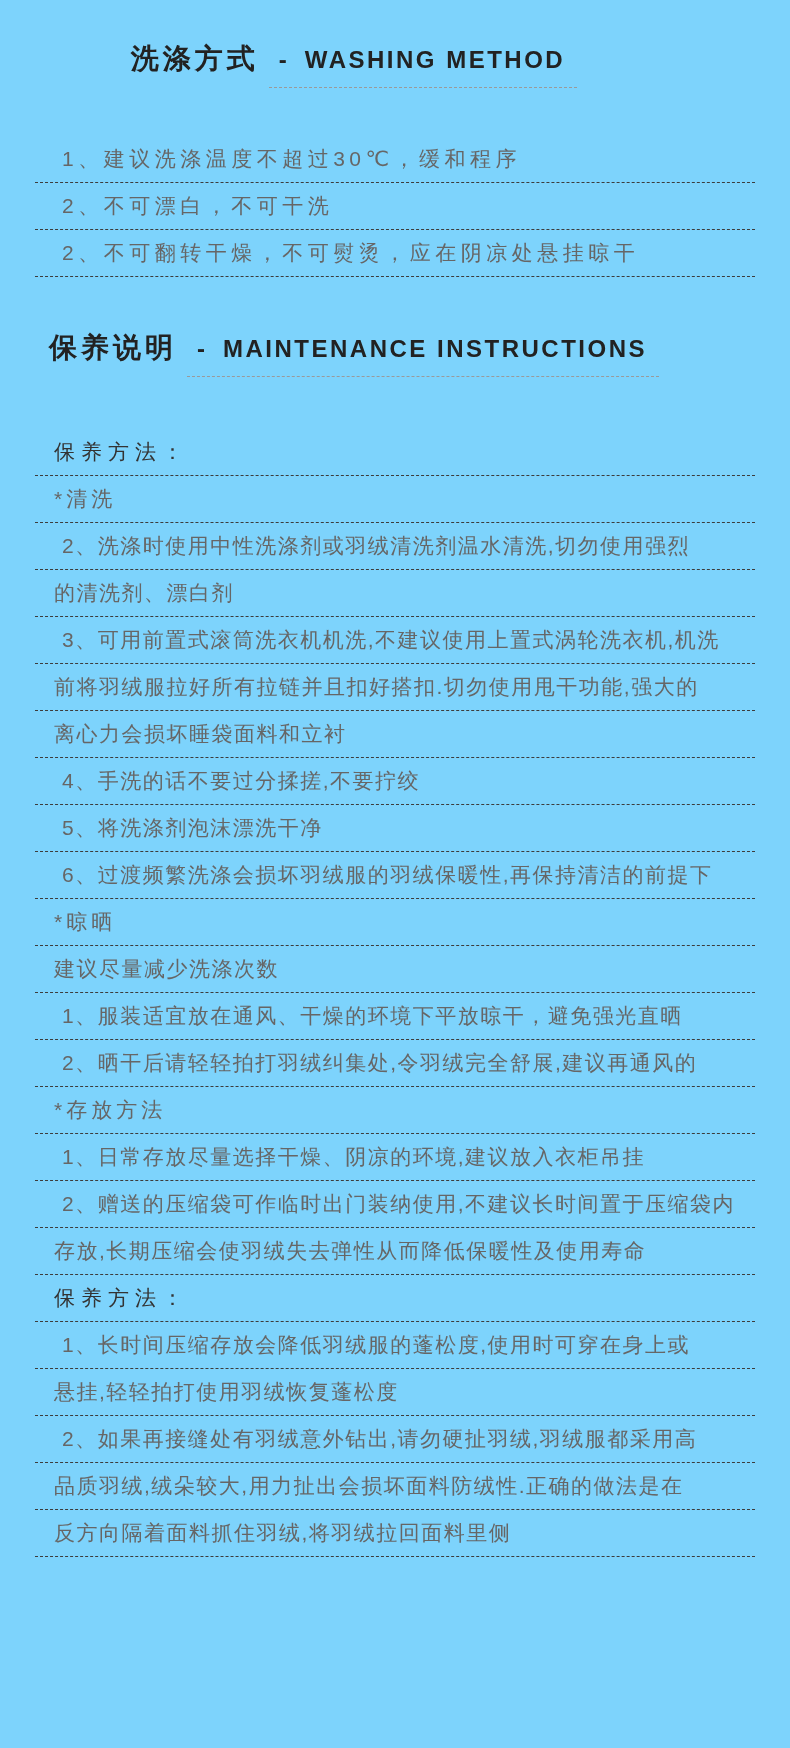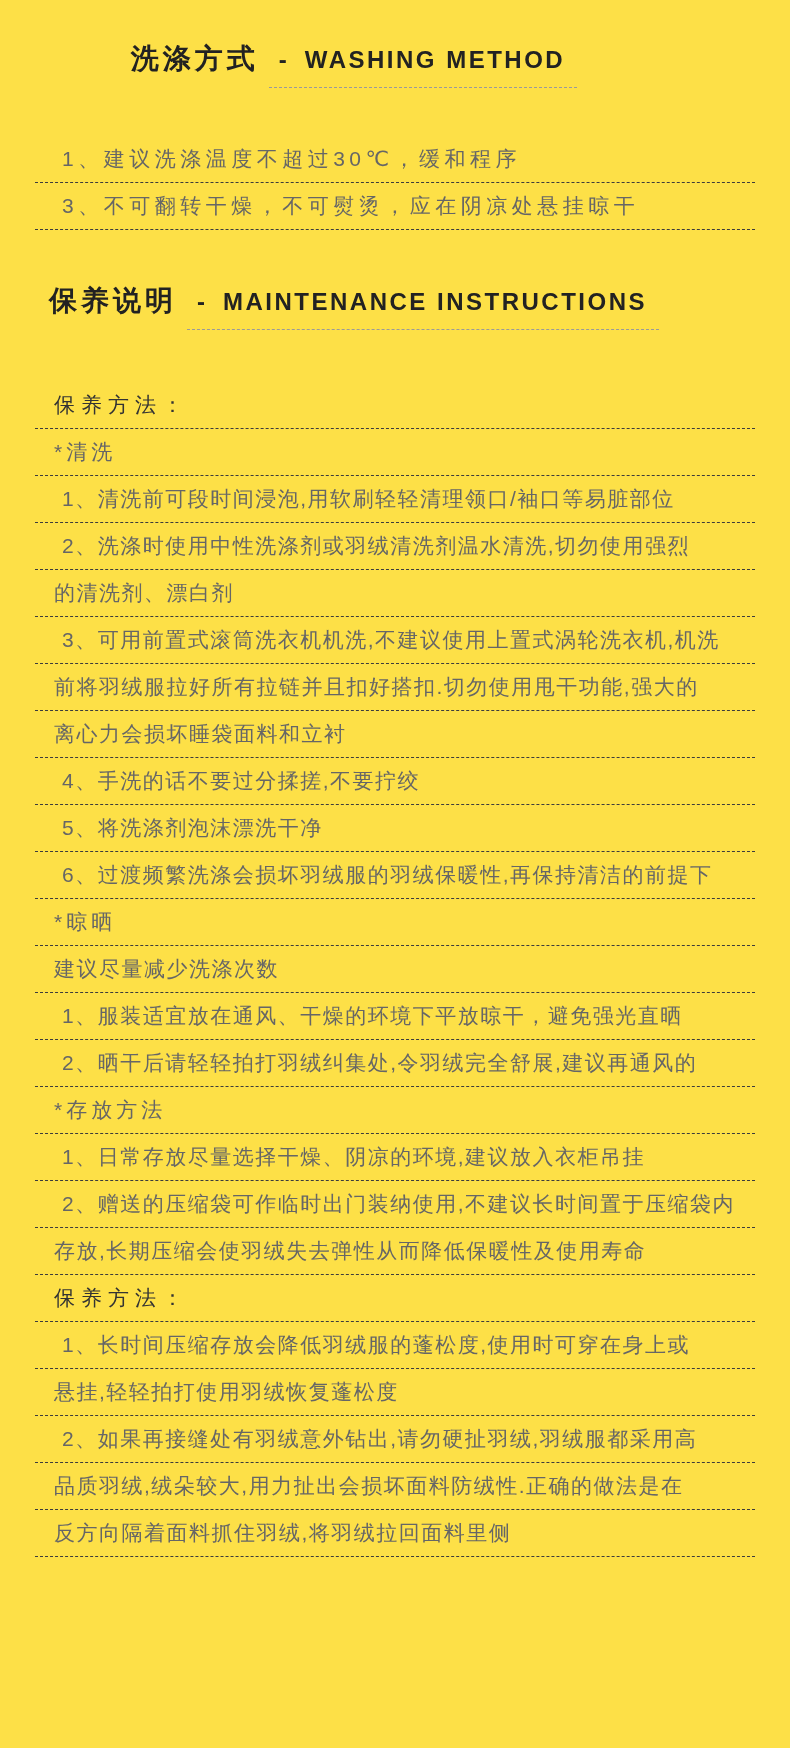--- a/index.html
+++ b/index.html
@@ -4,21 +4,21 @@
 <style>
   * { margin: 0; padding: 0; box-sizing: border-box; }
   html, body { background: #ffffff; }
   body {
     width: 790px;
     height: 1748px;
     overflow: hidden;
     font-family: "Liberation Sans", "DejaVu Sans", sans-serif;
     color: #666;
   }
-  .page { width: 790px; height: 1748px; background: #fde047; padding-top: 40px; }
+  .page { width: 790px; height: 1748px; background: #7dd3fc; padding-top: 40px; }
 
   
   .title-row {
     width: 708px;              
     display: flex;
     justify-content: center;
     align-items: baseline;
   }
   .title-zh {
     font-size: 28px;
@@ -74,35 +74,35 @@
   <div class="title-row">
     <span class="title-zh">洗涤方式</span>
     <span class="title-rest">
       <span class="title-sep">-</span>
       <span class="title-en">WASHING METHOD</span>
     </span>
   </div>
 
   <div class="list washing-list" id="list-washing">
       <div class="row num spaced">1、建议洗涤温度不超过30℃，缓和程序</div>
-      <div class="row num spaced">3、不可翻转干燥，不可熨烫，应在阴凉处悬挂晾干</div>
+      <div class="row num spaced">2、不可漂白，不可干洗</div>
+      <div class="row num spaced">2、不可翻转干燥，不可熨烫，应在阴凉处悬挂晾干</div>
     </div>
 
   <div class="title-row maintenance-title">
     <span class="title-zh">保养说明</span>
     <span class="title-rest">
       <span class="title-sep">-</span>
       <span class="title-en">MAINTENANCE INSTRUCTIONS</span>
     </span>
   </div>
 
   <div class="list maintenance-list" id="list-maintenance">
       <div class="row bold">保养方法：</div>
       <div class="row star">*清洗</div>
-      <div class="row num">1、清洗前可段时间浸泡,用软刷轻轻清理领口/袖口等易脏部位</div>
       <div class="row num">2、洗涤时使用中性洗涤剂或羽绒清洗剂温水清洗,切勿使用强烈</div>
       <div class="row cont">的清洗剂、漂白剂</div>
       <div class="row num">3、可用前置式滚筒洗衣机机洗,不建议使用上置式涡轮洗衣机,机洗</div>
       <div class="row cont">前将羽绒服拉好所有拉链并且扣好搭扣.切勿使用甩干功能,强大的</div>
       <div class="row cont">离心力会损坏睡袋面料和立衬</div>
       <div class="row num">4、手洗的话不要过分揉搓,不要拧绞</div>
       <div class="row num">5、将洗涤剂泡沫漂洗干净</div>
       <div class="row num">6、过渡频繁洗涤会损坏羽绒服的羽绒保暖性,再保持清洁的前提下</div>
       <div class="row star">*晾晒</div>
       <div class="row cont">建议尽量减少洗涤次数</div>

